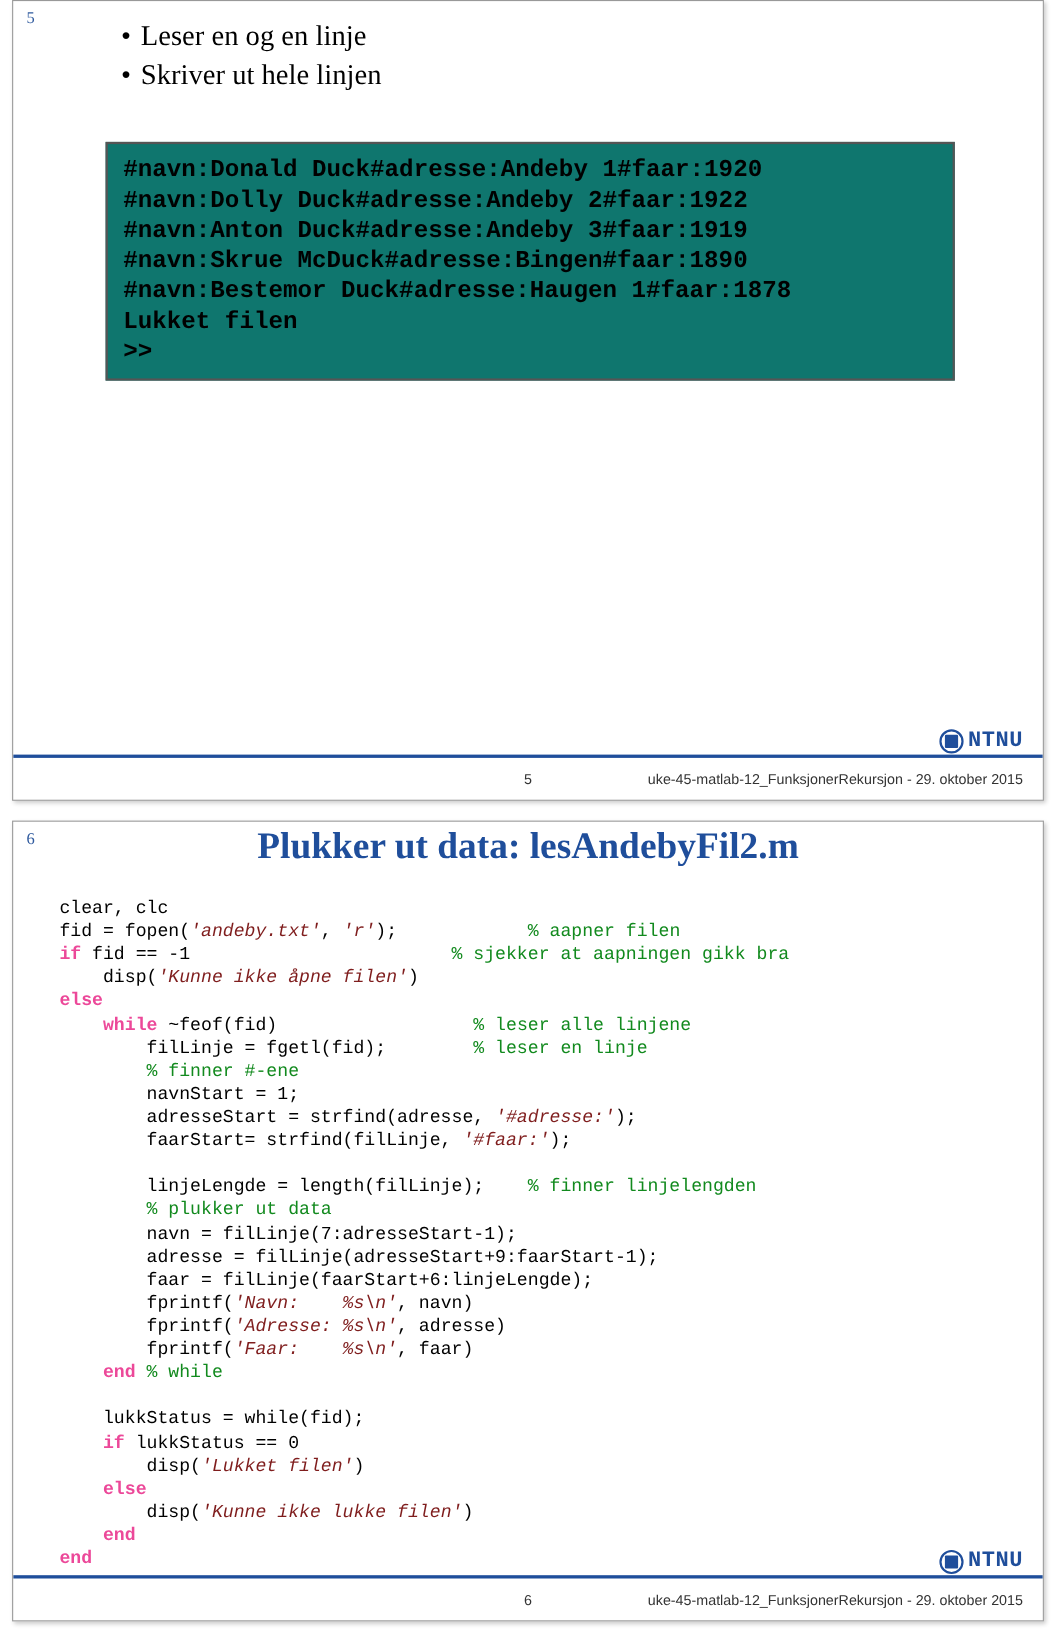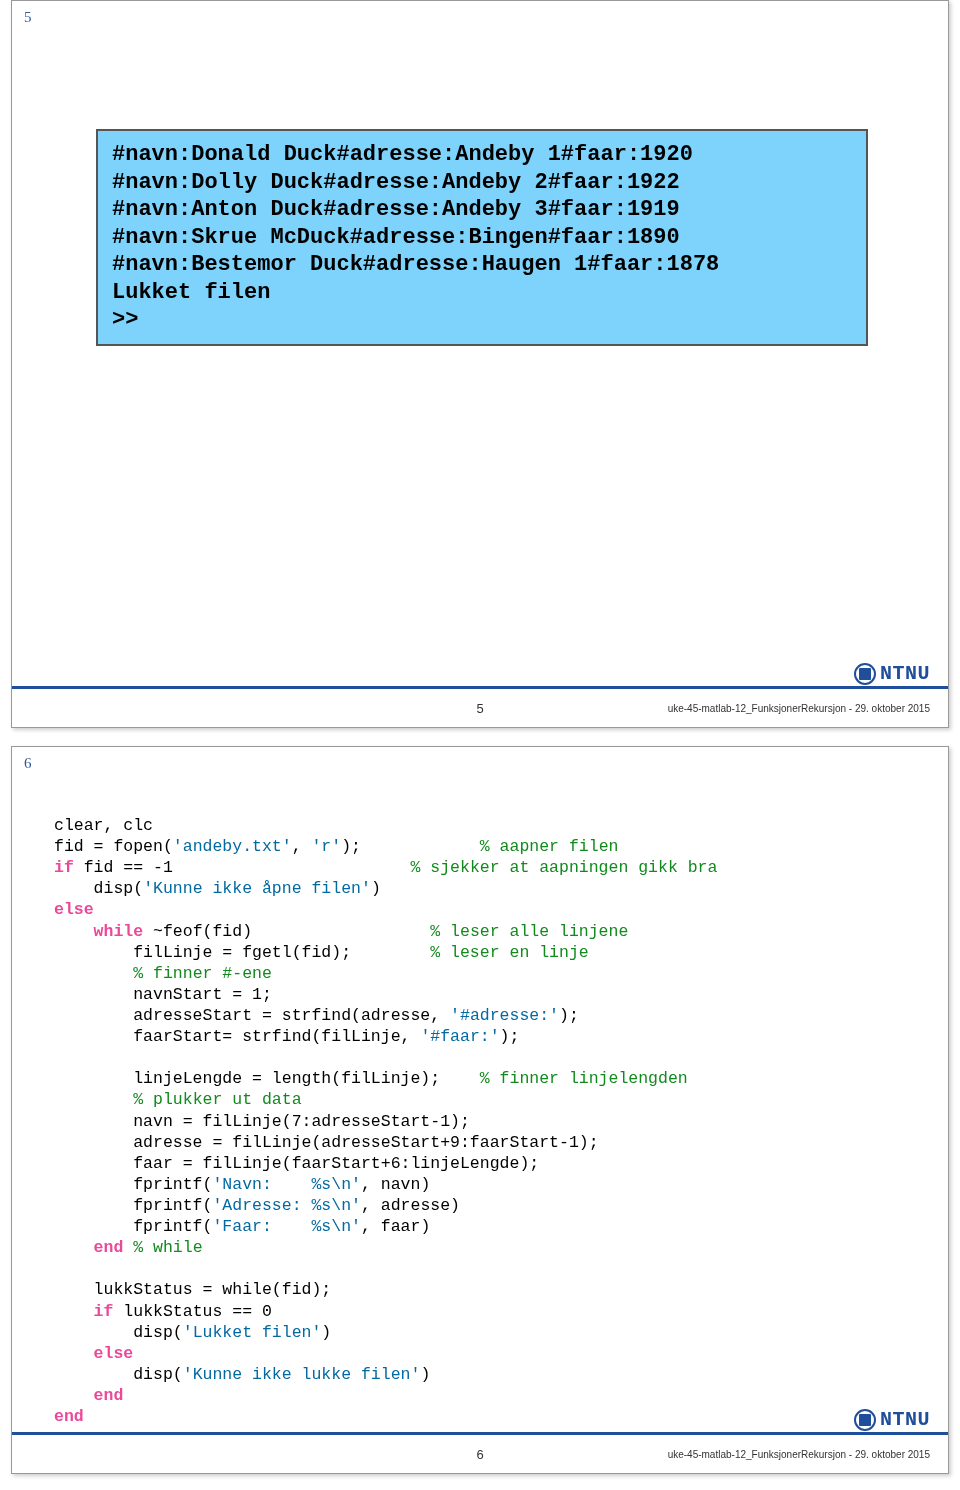--- a/index.html
+++ b/index.html
@@ -58,21 +58,21 @@
     top: 128px;
     left: 84px;
     width: 740px;
     border: 2px solid #555;
     padding: 10px 14px;
     font-family: "Courier New", monospace;
     font-size: 22px;
     font-weight: bold;
     line-height: 1.25;
     white-space: pre;
-    background: #7dd3fc;
+    background: #0f766e;
   }
   .footer {
     position: absolute;
     bottom: 0;
     left: 0;
     right: 0;
     height: 38px;
     border-top: 3px solid #1f4e9b;
     display: flex;
     align-items: center;
@@ -81,21 +81,21 @@
   .footer .page {
     position: absolute;
     left: 50%;
     transform: translateX(-50%);
     font-size: 13px;
     color: #333;
   }
   .footer .meta {
     position: absolute;
     right: 18px;
-    font-size: 10px;
+    font-size: 13px;
     color: #333;
   }
   .ntnu-logo {
     position: absolute;
     right: 18px;
     bottom: 42px;
     color: #1f4e9b;
     font-family: Liberation Mono, monospace;
     font-weight: bold;
     font-size: 20px;
@@ -125,51 +125,56 @@
     top: 68px;
     left: 42px;
     right: 42px;
     font-family: "Courier New", monospace;
     font-size: 16.5px;
     line-height: 1.28;
     white-space: pre;
     color: #000;
   }
   .kw { color: #ec4899; font-weight: bold; }
-  .str { color: #0369a1; }
+  .str { color: #7f1d1d; font-style: italic; }
   .cm { color: #128a1e; }
   .slide2 .title {
     font-size: 34px;
     margin-top: 4px;
   }
 </style>
 </head>
 <body>
 
 <div class="slide">
   <div class="slide-number-top">5</div>
+  <ul class="bullets">
+    <li>Leser en og en linje</li>
+    <li>Skriver ut hele linjen</li>
+  </ul>
   <div class="console-box">#navn:Donald Duck#adresse:Andeby 1#faar:1920
 #navn:Dolly Duck#adresse:Andeby 2#faar:1922
 #navn:Anton Duck#adresse:Andeby 3#faar:1919
 #navn:Skrue McDuck#adresse:Bingen#faar:1890
 #navn:Bestemor Duck#adresse:Haugen 1#faar:1878
 Lukket filen
 &gt;&gt;</div>
   <div class="ntnu-logo">
     <span class="circle"></span>
     <span>NTNU</span>
   </div>
   <div class="footer">
     <span class="page">5</span>
     <span class="meta">uke-45-matlab-12_FunksjonerRekursjon - 29. oktober 2015</span>
   </div>
 </div>
 
 <div class="slide slide2">
   <div class="slide-number-top">6</div>
+  <div class="title">Plukker ut data: lesAndebyFil2.m</div>
 
   <div class="code"><span>clear, clc</span>
 <span>fid = fopen(</span><span class="str">'andeby.txt'</span><span>, </span><span class="str">'r'</span><span>);            </span><span class="cm">% aapner filen</span>
 <span class="kw">if</span><span> fid == -1                        </span><span class="cm">% sjekker at aapningen gikk bra</span>
 <span>    disp(</span><span class="str">'Kunne ikke åpne filen'</span><span>)</span>
 <span class="kw">else</span>
 <span>    </span><span class="kw">while</span><span> ~feof(fid)                  </span><span class="cm">% leser alle linjene</span>
 <span>        filLinje = fgetl(fid);        </span><span class="cm">% leser en linje</span>
 <span>        </span><span class="cm">% finner #-ene</span>
 <span>        navnStart = 1;</span>

